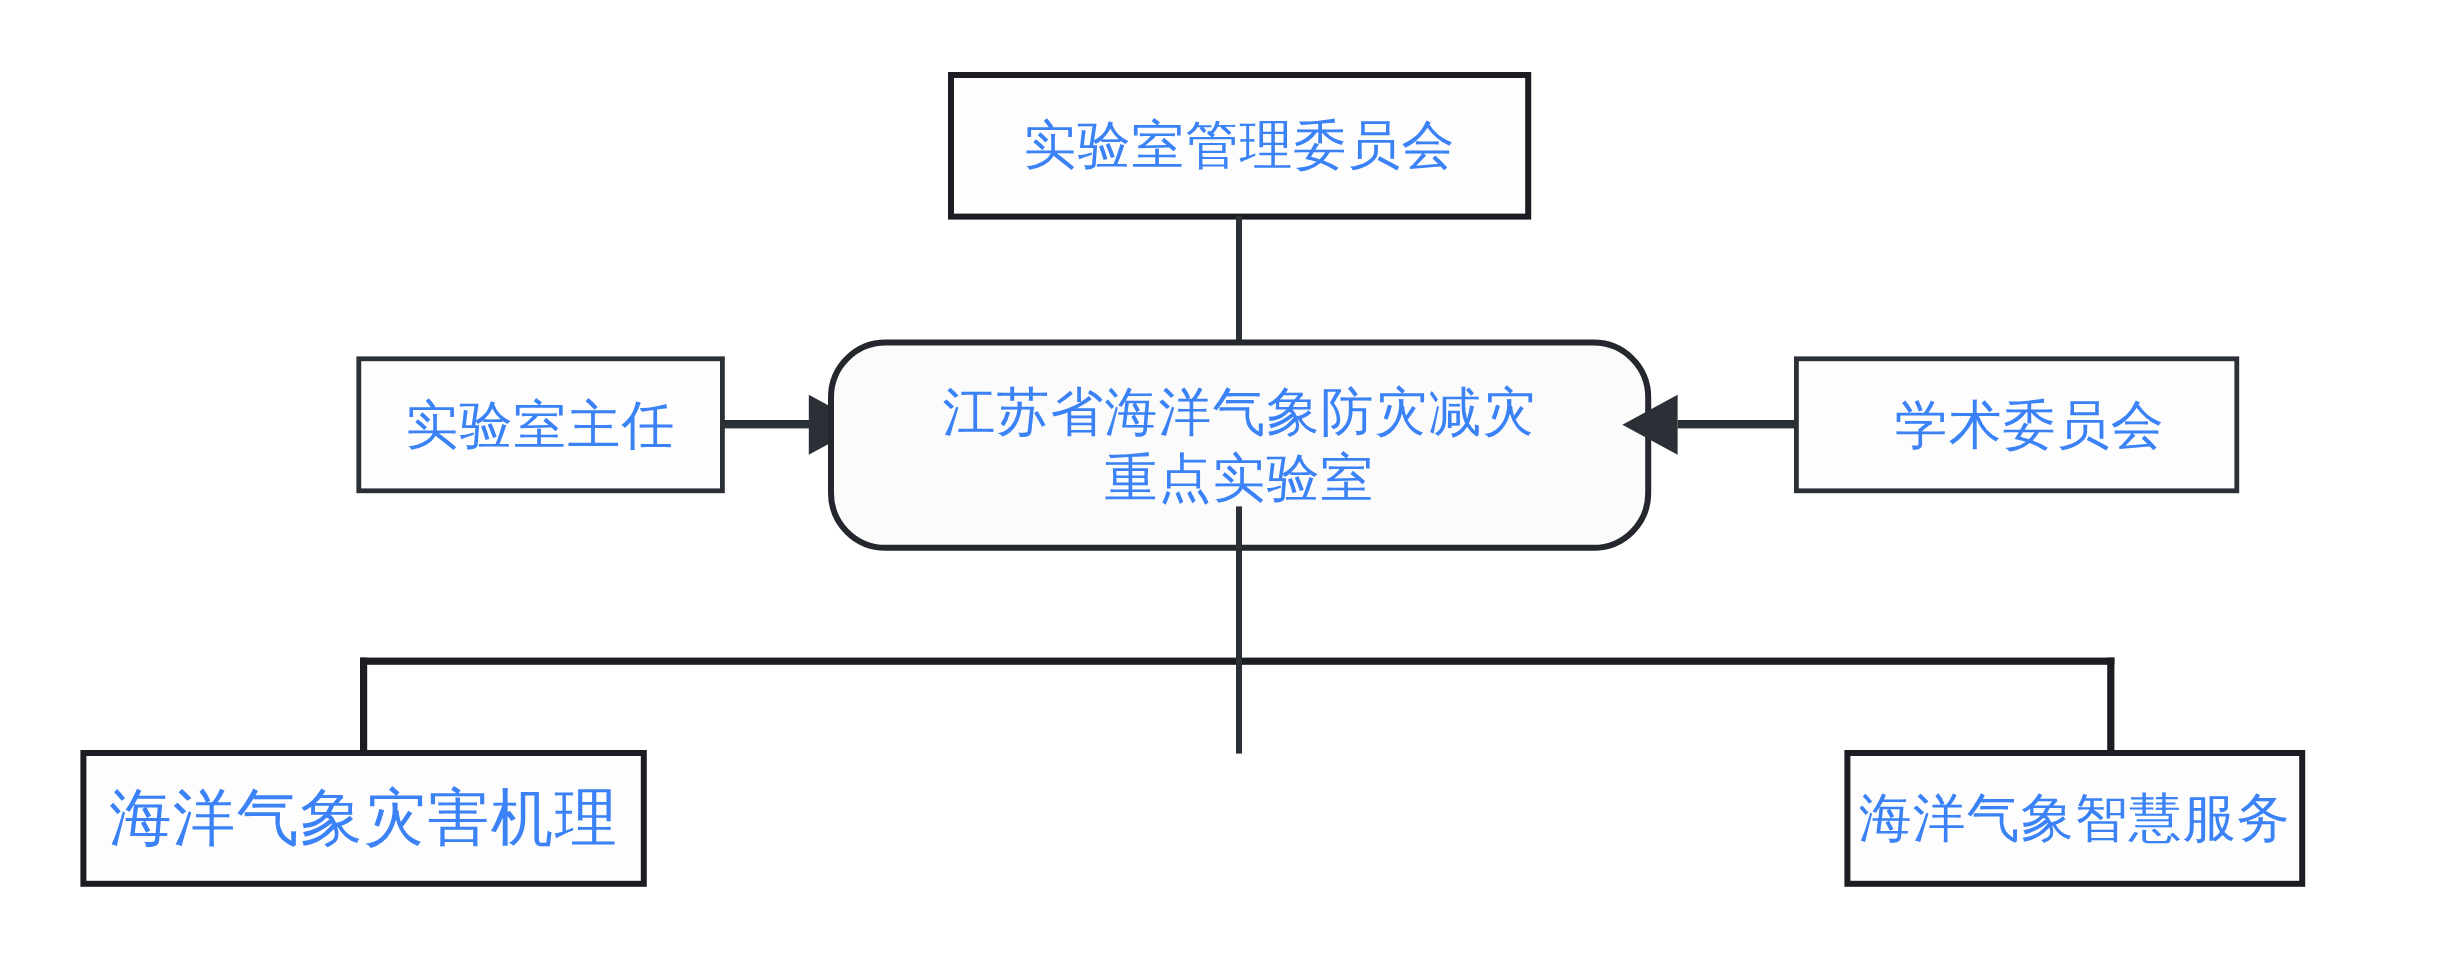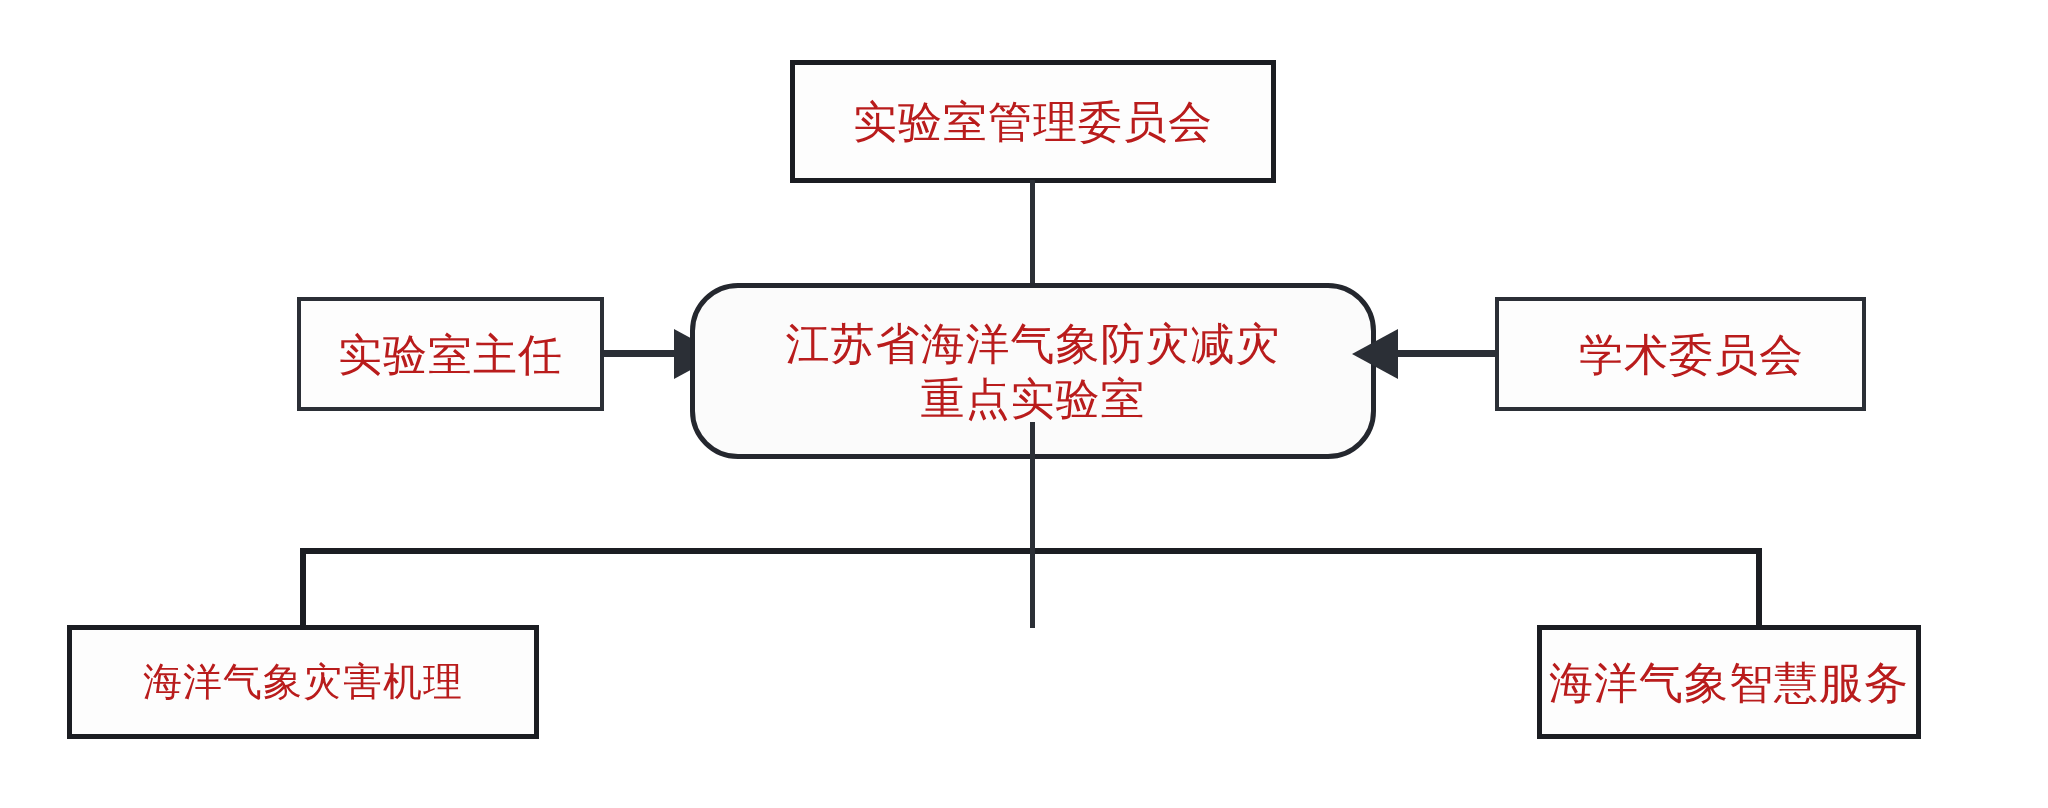--- a/index.html
+++ b/index.html
@@ -20,21 +20,21 @@
   
   .node {
     position: absolute;
     box-sizing: border-box;
     background: #fdfdfd;
     border: 5px solid #1b1d22;
     display: flex;
     align-items: center;
     justify-content: center;
     text-align: center;
-    color: #b91c1c;
+    color: #3b82f6;
     line-height: 1.25;
     letter-spacing: 1px;
     white-space: pre-line;
   }
   .node-text {
     display: block;
     width: 100%;
     white-space: pre-line;
   }
 
@@ -65,21 +65,21 @@
     width: 686px; height: 176px;
     font-size: 44px;
     border-width: 5px;
     border-color: #24272e;
     border-radius: 48px;
     background: #fbfbfb;
   }
   #node-mechanism {               
     left: 67px;   top: 625px;
     width: 472px; height: 114px;
-    font-size: 39px;
+    font-size: 52px;
   }
   #node-simulation {              
     left: 690px;  top: 625px;
     width: 686px; height: 114px;
     font-size: 44px;
   }
   #node-service {                 
     left: 1537px; top: 625px;
     width: 384px; height: 114px;
     font-size: 44px;

